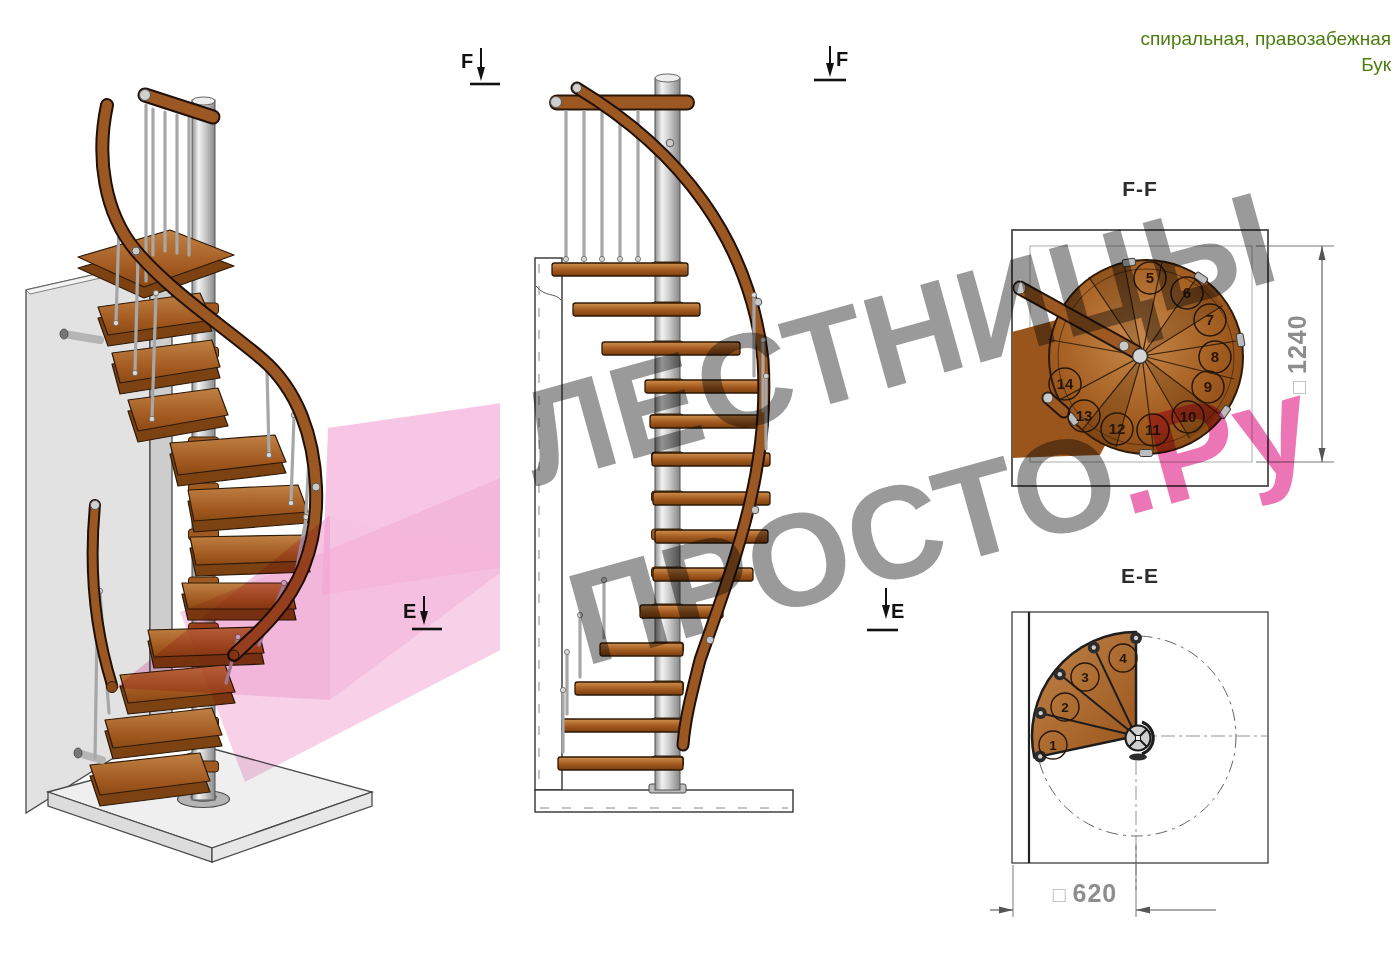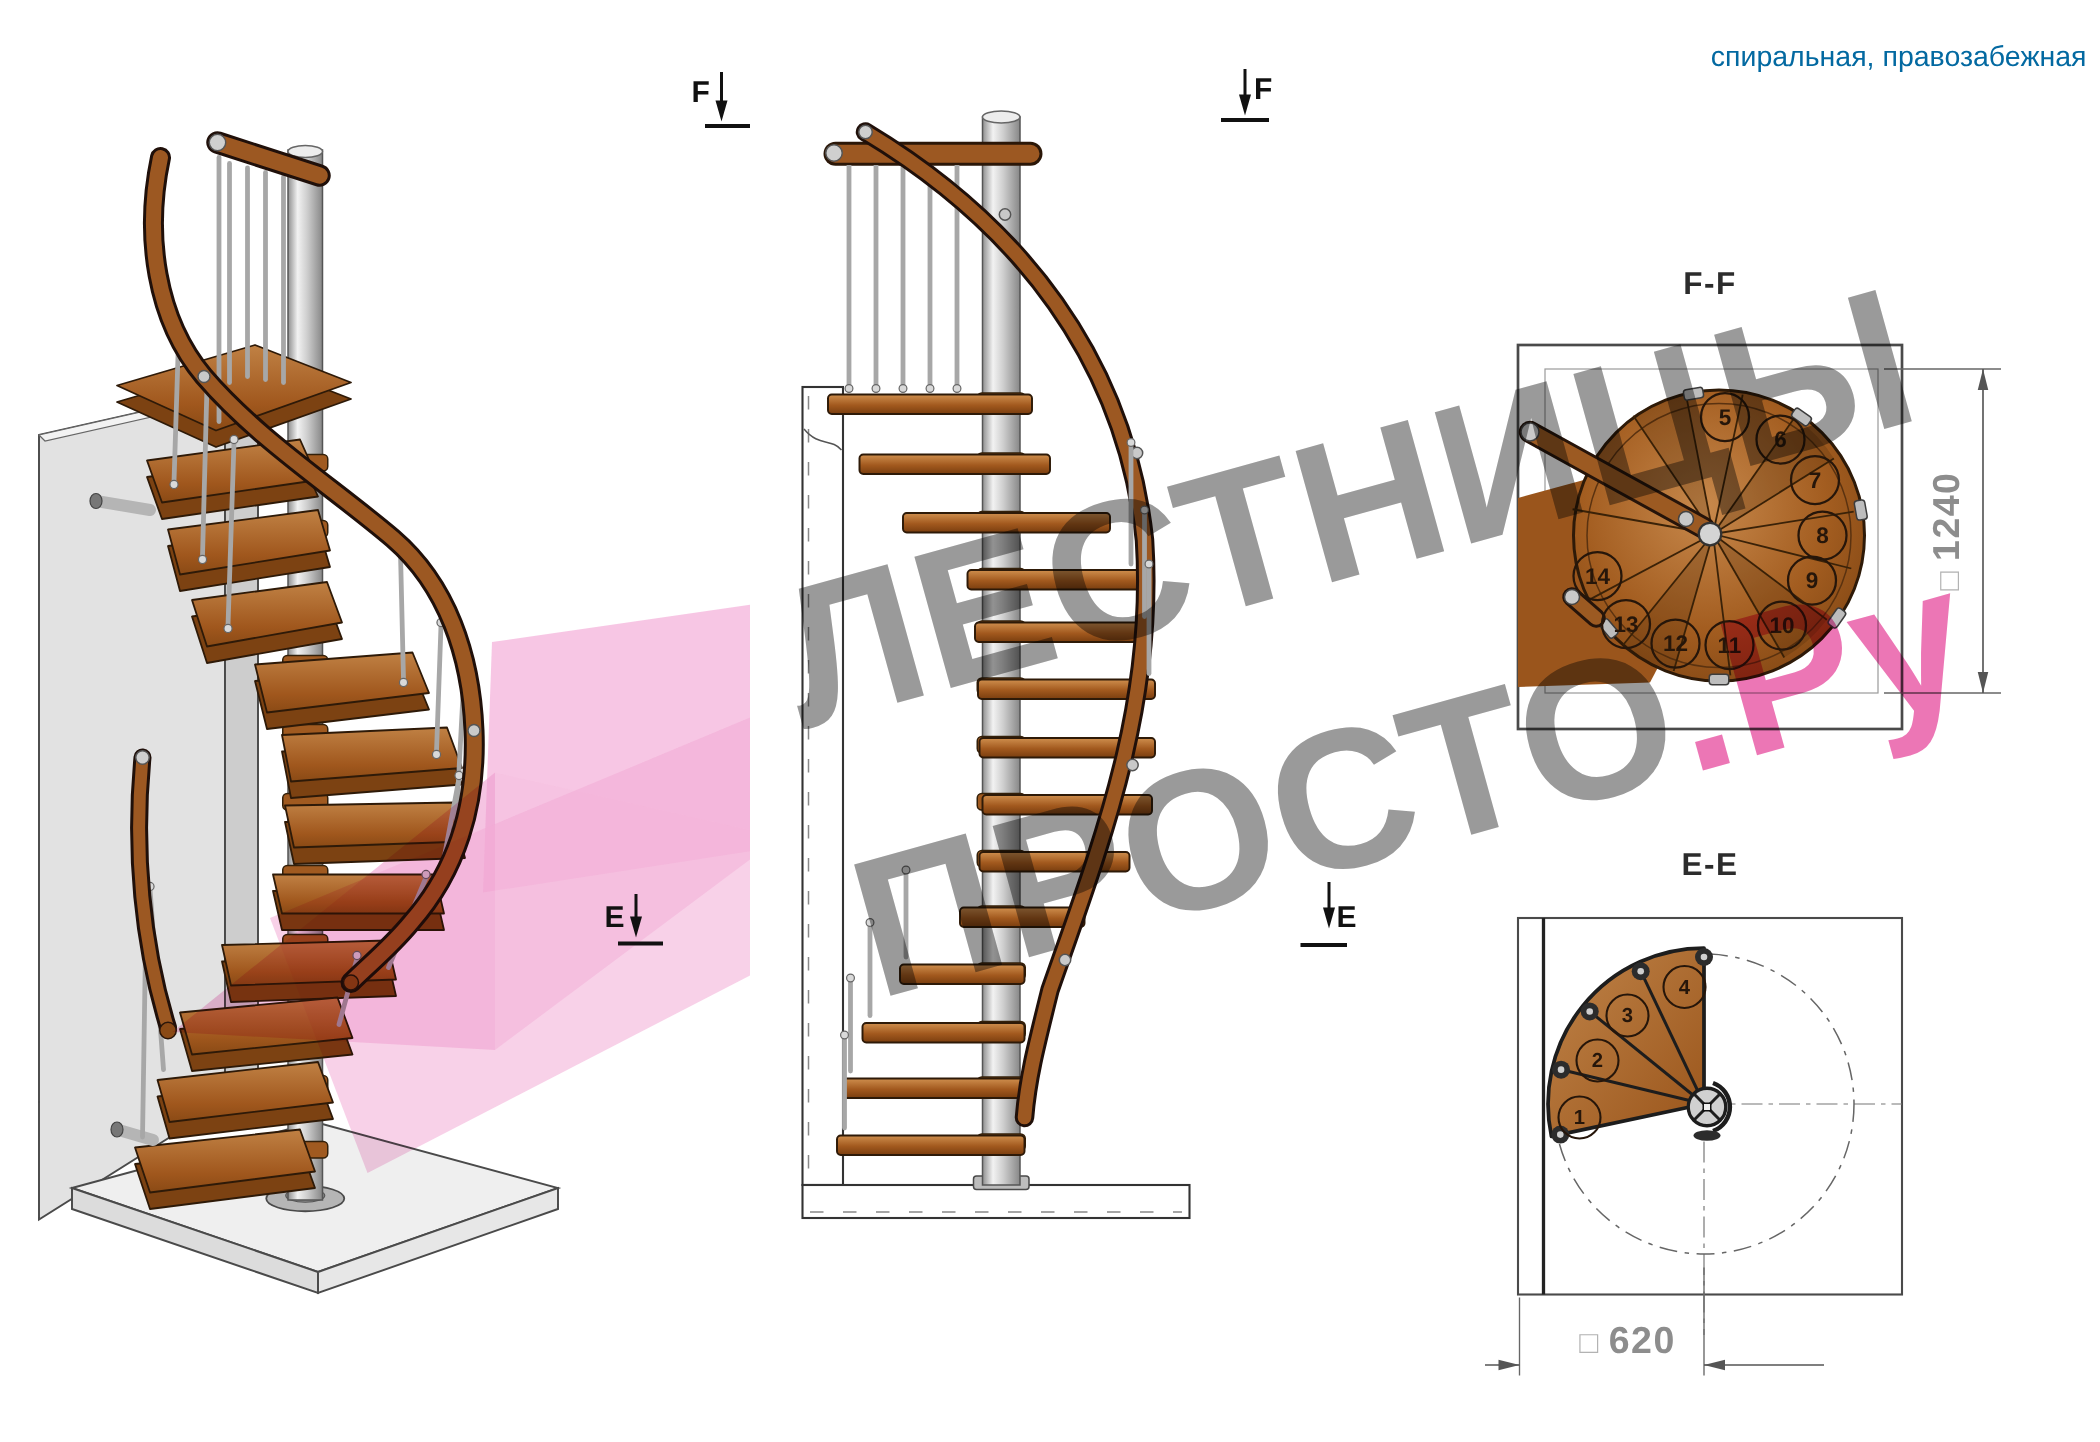--- a/index.html
+++ b/index.html
@@ -1,19 +1,19 @@
 <!DOCTYPE html>
 <html><head>
 <meta charset="utf-8">
 <style>
   html,body{margin:0;padding:0;background:#ffffff;}
   #canvas{position:relative;width:1400px;height:961px;background:#ffffff;overflow:hidden;
           font-family:"Liberation Sans","DejaVu Sans",sans-serif;}
   .abs{position:absolute;}
-  #header{top:26px;right:9px;text-align:right;font-size:19px;line-height:26px;color:#0369a1;}
+  #header{top:26px;right:9px;text-align:right;font-size:19px;line-height:26px;color:#4d7c0f;}
   #watermark{left:498px;top:352px;transform:rotate(-15.5deg);transform-origin:0 0;
              font-weight:bold;font-size:132px;line-height:1.42;letter-spacing:1px;
              white-space:nowrap;mix-blend-mode:multiply;pointer-events:none;}
   #watermark .g{color:rgba(132,132,132,0.82);}
   #watermark .p{color:rgba(233,94,168,0.85);}
   svg{display:block;}
   svg text{font-family:"Liberation Sans","DejaVu Sans",sans-serif;}
   .view-title{font-size:21px;font-weight:bold;fill:#2c2c2c;letter-spacing:1px;}
   .stepnum{font-size:15px;font-weight:600;fill:#26160a;text-anchor:middle;}
   .stepnum-sm{font-size:13.5px;font-weight:600;fill:#26160a;text-anchor:middle;}
@@ -22,20 +22,21 @@
   .marker-letter{font-size:20px;font-weight:bold;fill:#111;}
   .pinkpoly{mix-blend-mode:multiply;}
 </style>
 </head>
 <body>
 
 <div id="canvas">
 
   <div id="header" class="abs">
     <div>спиральная, правозабежная</div>
+    <div>Бук</div>
   </div>
 
   <svg class="abs" style="left:20px;top:85px" width="480" height="790" viewBox="0 0 480 790">
     <defs>
       <linearGradient id="poleL" x1="0" y1="0" x2="1" y2="0">
         <stop offset="0" stop-color="#8f8f8f"></stop>
           <stop offset="0.28" stop-color="#f2f2f2"></stop>
         <stop offset="0.55" stop-color="#cfcfcf"></stop>
           <stop offset="1" stop-color="#878787"></stop>
       </linearGradient>

